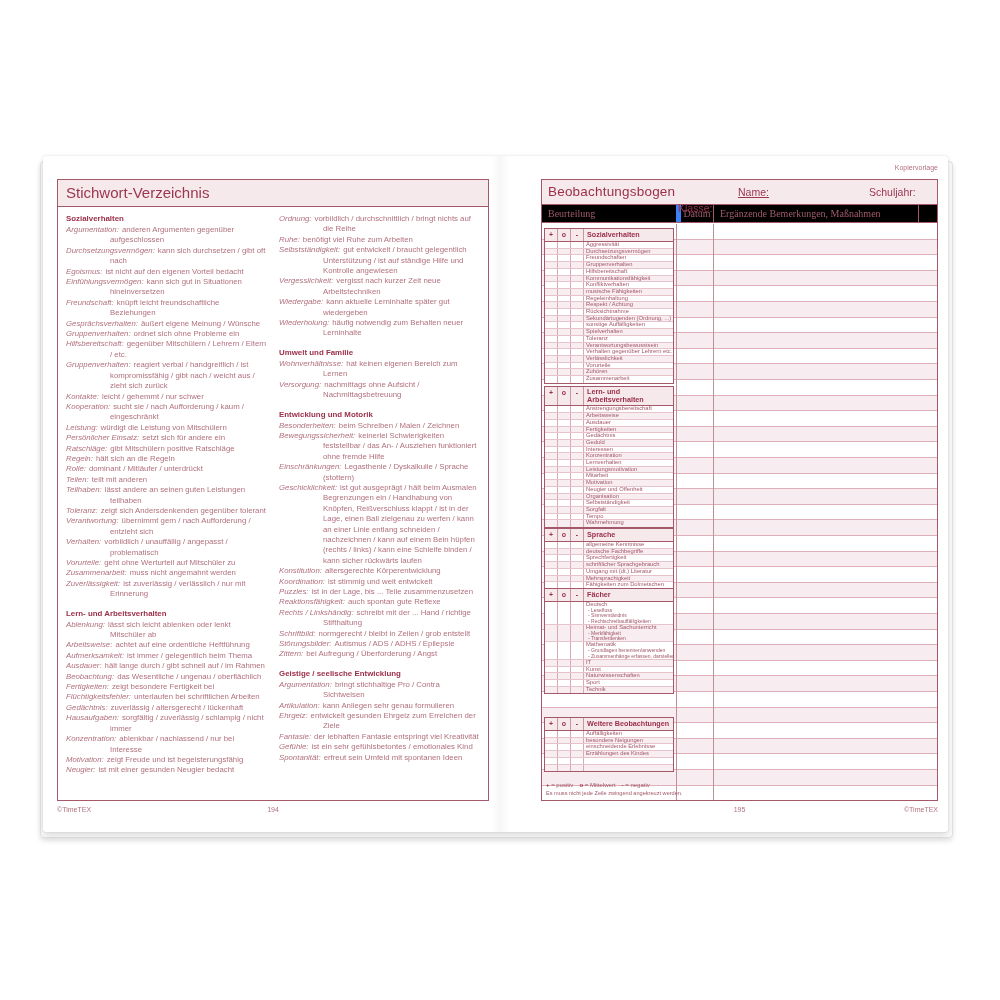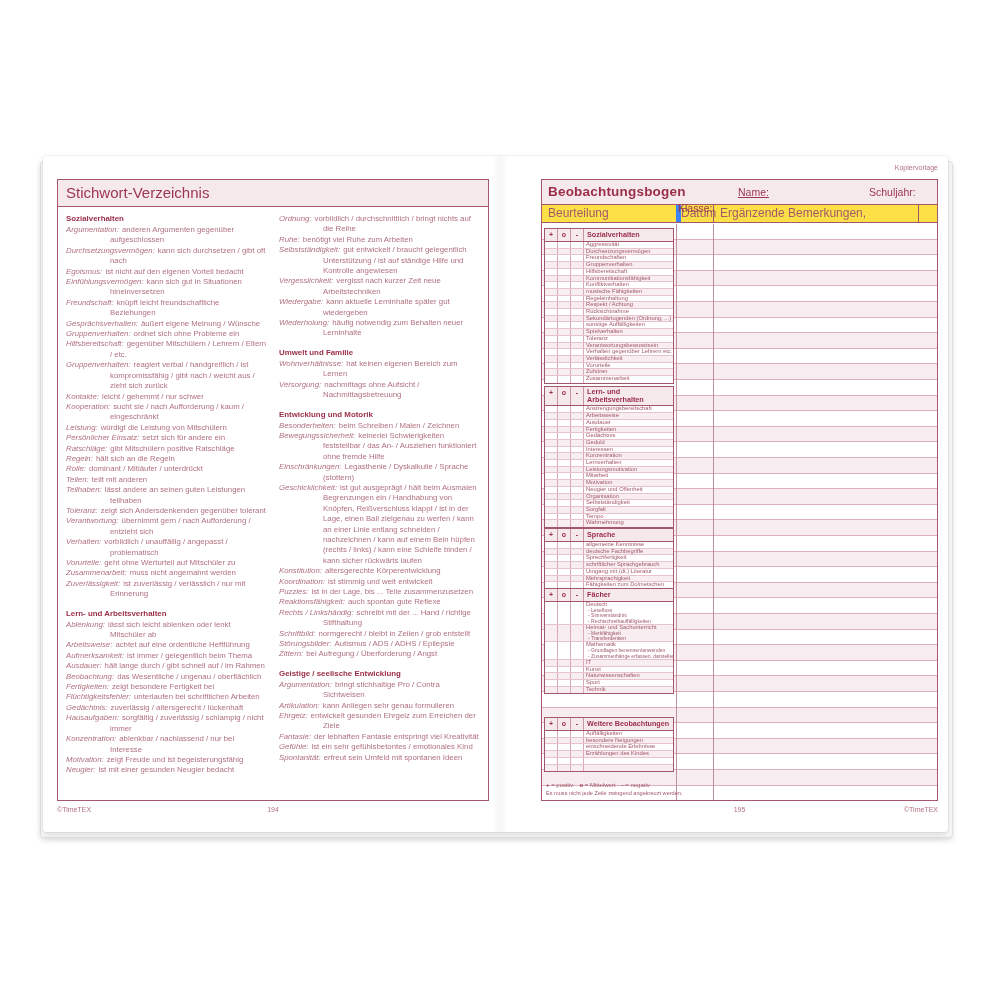--- a/index.html
+++ b/index.html
@@ -25,25 +25,25 @@
   .blk-h:empty{display:none;}
   .entry{font-size:7.8px;line-height:10.4px;color:#b1707e;padding-left:44px;text-indent:-44px;}
   .term{font-style:italic;margin-right:3px;}
 
   
   .copy{position:absolute;left:498px;width:397px;top:8px;text-align:right;
         font-size:7px;color:#b1707e;}
   .obs-table{position:absolute;left:498px;top:23px;width:397px;height:622px;
              border:1.5px solid #a5586a;box-sizing:border-box;background:#fff;}
   .row-a{position:relative;height:24px;background:#f6e9ec;border-bottom:1.5px solid #a5586a;}
-  .obs-title{position:absolute;left:6px;top:4px;font-size:13.5px;font-weight:bold;color:#9b2f49;letter-spacing:.2px;}
+  .obs-title{position:absolute;left:6px;top:4px;font-size:13.5px;font-weight:normal;color:#9b2f49;letter-spacing:.2px;}
   .fld{position:absolute;top:6px;font-size:10.5px;color:#9b3550;}
   .f-klasse{left:136px;margin-top:16px;} .f-name{left:196px;text-decoration:underline;} .f-schuljahr{left:327px;}
-  .row-b{display:flex;height:17px;border-bottom:1px solid #a5586a;background:#fde047;
-         color:#a05a6c;font-size:12px;}
+  .row-b{display:flex;height:17px;border-bottom:1px solid #a5586a;background:#000000;
+         color:#a05a6c;font-size:10px;font-family:Liberation Serif, serif;}
   .row-b > div{line-height:17px;box-sizing:border-box;}
   .cb1{width:134px;padding-left:6px;}
   .cb2{width:37px;border-left:5px solid #3b82f6;text-align:center;}
   .cb3{flex:1;border-left:1px solid #a5586a;padding-left:6px;}
   .cb4{width:19px;border-left:1px solid #a5586a;}
   .tbody{position:absolute;left:0;right:0;top:44px;bottom:0;overflow:hidden;}
   .stripes{position:absolute;inset:0;background:
       repeating-linear-gradient(to bottom,rgba(0,0,0,0) 0 14.6px,#dfafba 14.6px 15.6px),
       repeating-linear-gradient(to bottom,#ffffff 0 15.6px,#f7ecef 15.6px 31.2px);}
   .vline{position:absolute;top:0;bottom:0;width:0;border-left:1px solid #c08f9d;}

